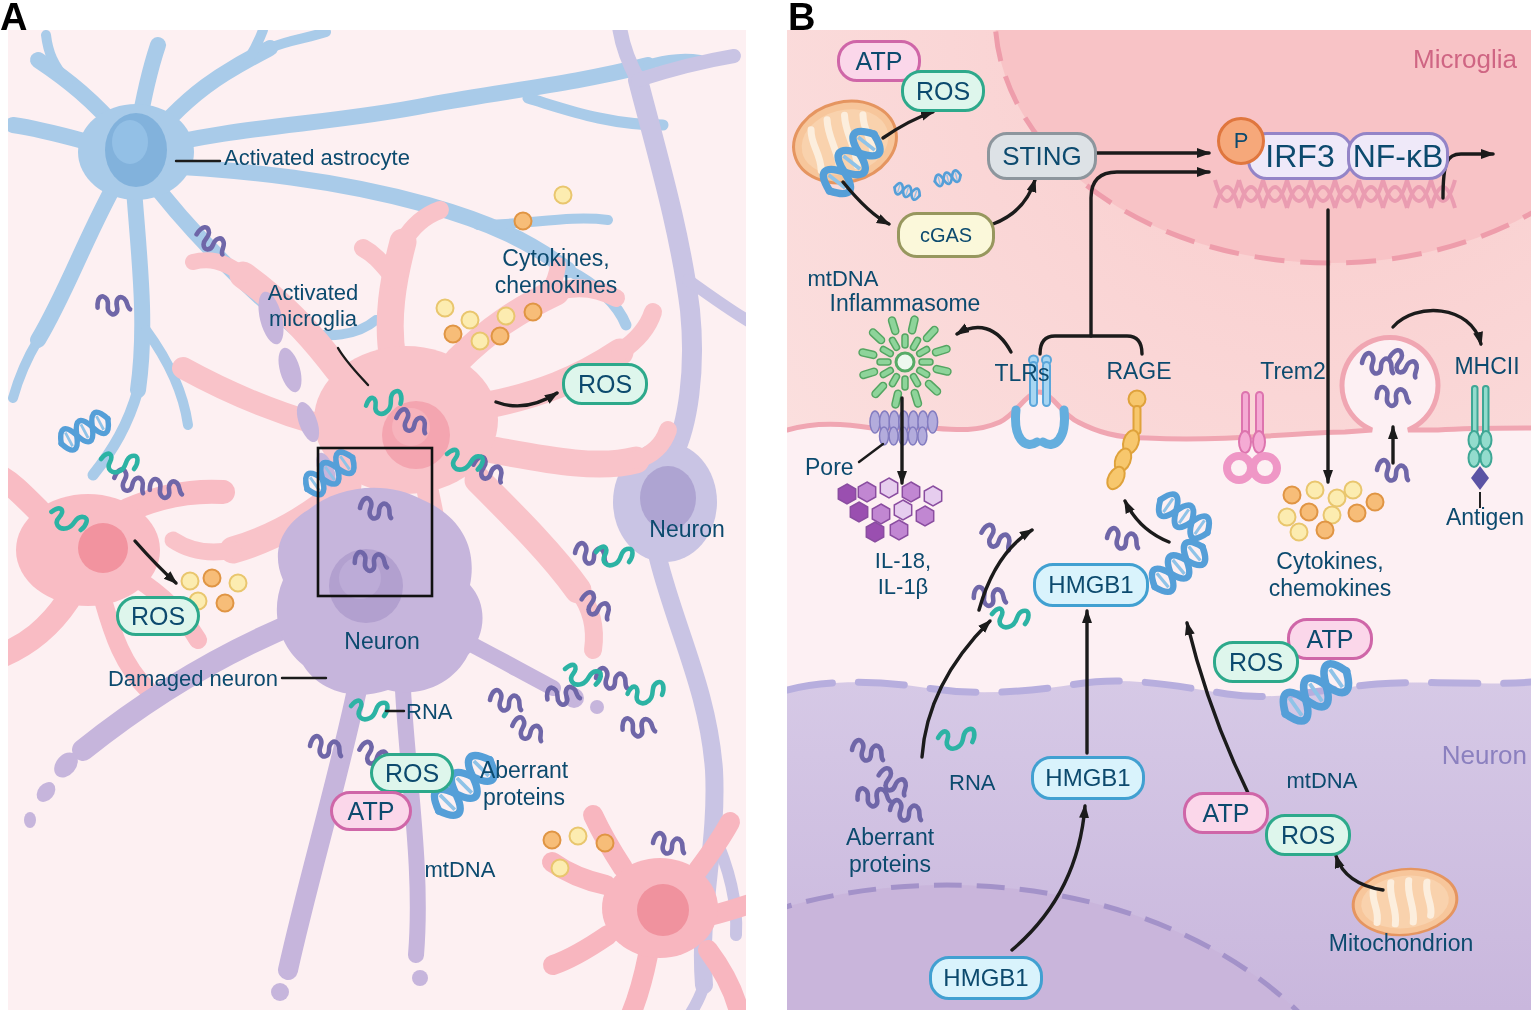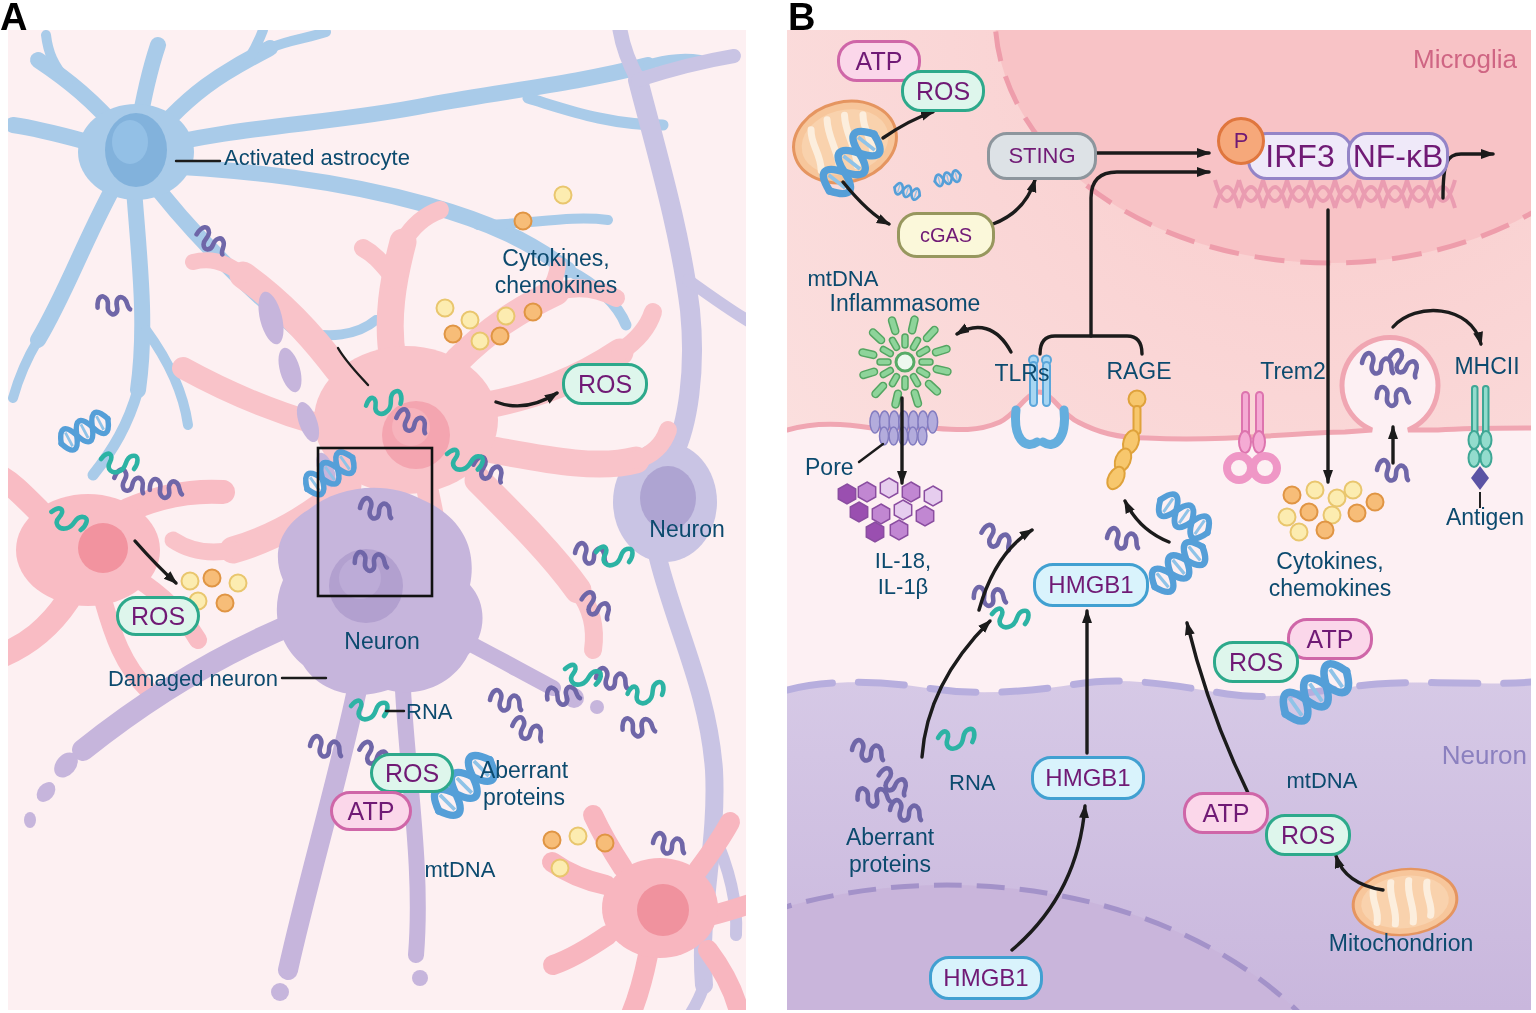--- a/index.html
+++ b/index.html
@@ -8,24 +8,24 @@
   .plabel{position:absolute;top:-4px;font-size:38px;font-weight:700;color:#000}
   .panel{position:absolute;top:30px;height:980px;overflow:hidden}
   #panelA{left:8px;width:738px;background:#fdf0f2}
   #panelB{left:787px;width:744px;background:#fdf0f3}
   .panel svg{position:absolute;left:0;top:0}
   .lbl{position:absolute;font-size:23px;line-height:1.16;color:#0c4a6e}
   .sm{font-size:22px}
   .ctr{text-align:center}
   .rt{text-align:right}
   .pill{position:absolute;display:flex;align-items:center;justify-content:center;
-        border:3px solid;border-radius:20px;font-size:25px;color:#701a75;background:#fff;z-index:5}
+        border:3px solid;border-radius:20px;font-size:25px;color:#0c4a6e;background:#fff;z-index:5}
   .ros{background:#def6ec;border-color:#2da98b}
   .atp{background:#fbd7ea;border-color:#cf66a8}
-  .sting{background:#dde2e6;border-color:#8d969d;font-size:22px}
+  .sting{background:#dde2e6;border-color:#8d969d;font-size:26px}
   .cgas{background:#fbf8da;border-color:#97975e;font-size:20px}
   .tf{background:#efe9f9;border-color:#9484c7;font-size:32px}
   .hmgb1{background:#d9f3fc;border-color:#41a0d1;font-size:24px}
   .pcirc{background:#f6a87a;border-color:#e0763e;border-radius:50%;font-size:22px;font-weight:400}
   .mgl{color:#cf6583;font-size:26px}
   .nrl{color:#8b80bf;font-size:26px}
 </style>
 </head>
 <body>
 
@@ -226,20 +226,24 @@
     <path d="M488,372 Q518,383 549,363" marker-end="url(#ahA)"></path>
     <path d="M127,511 Q149,536 168,553" marker-end="url(#ahA)"></path>
     <path d="M168,131 L212,131" stroke-width="2.4"></path>
     <path d="M274,648 L318,648" stroke-width="2.4"></path>
     <path d="M378,681 L396,681" stroke-width="2.4"></path>
     <path d="M330,318 C338,332 350,344 360,355" stroke-width="2.4"></path>
   </g>
 </svg>
 
 <div class="lbl sm" style="left:216px;top:115px">Activated astrocyte</div>
+<div class="lbl sm ctr" style="left:234px;top:250px;width:142px">
+  <div>Activated</div>
+      <div>microglia</div>
+</div>
 <div class="lbl ctr" style="left:466px;top:215px;width:164px">
   <div>Cytokines,</div>
       <div>chemokines</div>
 </div>
 <div class="pill ros" style="left:554px;top:333px;width:80px;height:36px">ROS</div>
 <div class="pill ros" style="left:108px;top:566px;width:78px;height:34px">ROS</div>
 <div class="pill ros" style="left:362px;top:723px;width:78px;height:34px">ROS</div>
 <div class="pill atp" style="left:322px;top:761px;width:76px;height:34px">ATP</div>
 <div class="lbl ctr" style="left:636px;top:486px;width:86px">Neuron</div>
 <div class="lbl ctr" style="left:318px;top:598px;width:112px">Neuron</div>

